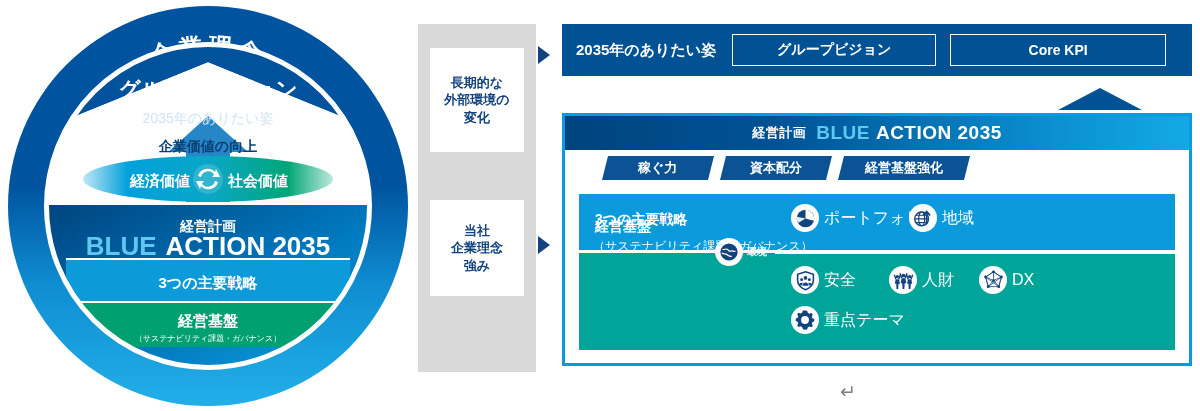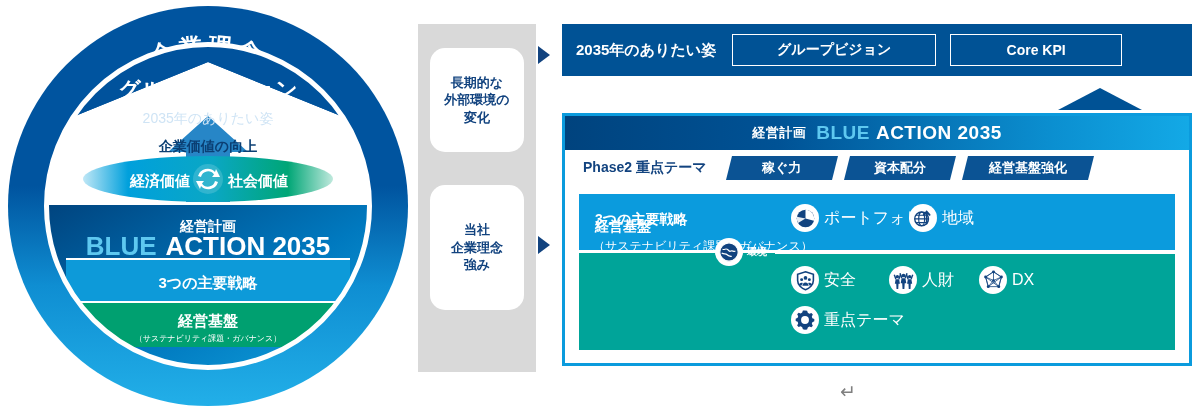--- a/index.html
+++ b/index.html
@@ -23,24 +23,24 @@
     background:#d9d9d9;
   }
   .gray-box{
     position:absolute;left:20px;width:94px;
     background:#ffffff;
     color:#12437f;
     font-weight:bold;
     font-size:13px;
     line-height:1.35;
     text-align:center;
-    display:flex;align-items:center;justify-content:center;border-radius:15px;
+    display:flex;align-items:center;justify-content:center;
   }
   #gray-box-external{top:48px;height:104px;}
-  #gray-box-strength{top:185px;height:125px;}
+  #gray-box-strength{top:200px;height:96px;}
 
   .tri-arrow{
     position:absolute;width:0;height:0;
     border-top:9px solid transparent;
     border-bottom:9px solid transparent;
     border-left:12px solid #12437f;
   }
   #arrow-to-vision{left:128px;top:46px;}
   #arrow-to-plan{left:128px;top:236px;}
 
@@ -55,21 +55,21 @@
     margin-left:14px;white-space:nowrap;
   }
   .band-box{
     border:1.5px solid #ffffff;
     height:32px;
     display:flex;align-items:center;justify-content:center;
     color:#ffffff;font-weight:bold;font-size:14px;
     box-sizing:border-box;
   }
   #band-box-groupvision{margin-left:16px;width:204px;}
-  #band-box-corekpi{margin-left:14px;width:172px;}
+  #band-box-corekpi{margin-left:14px;width:216px;}
 
   
   .chev{
     position:absolute;width:0;height:0;
     border-left:42px solid transparent;
     border-right:42px solid transparent;
     border-bottom:22px solid #005295;
     top:88px;
   }
   #chev-1{left:648px;}
@@ -280,21 +280,20 @@
 
     <div id="plan-panel">
 
       <div id="plan-header">
         <span id="plan-header-prefix">経営計画</span>
         <span id="plan-header-blue">BLUE</span>
         <span id="plan-header-rest">ACTION 2035</span>
       </div>
 
       <div id="phase-row">
-        <div id="phase-label">Phase2 重点テーマ</div>
         <div class="theme-chip" id="chip-0">
             <span>稼ぐ力</span>
           </div>
         <div class="theme-chip" id="chip-1">
             <span>資本配分</span>
           </div>
         <div class="theme-chip" id="chip-2">
             <span>経営基盤強化</span>
           </div>
       </div>

